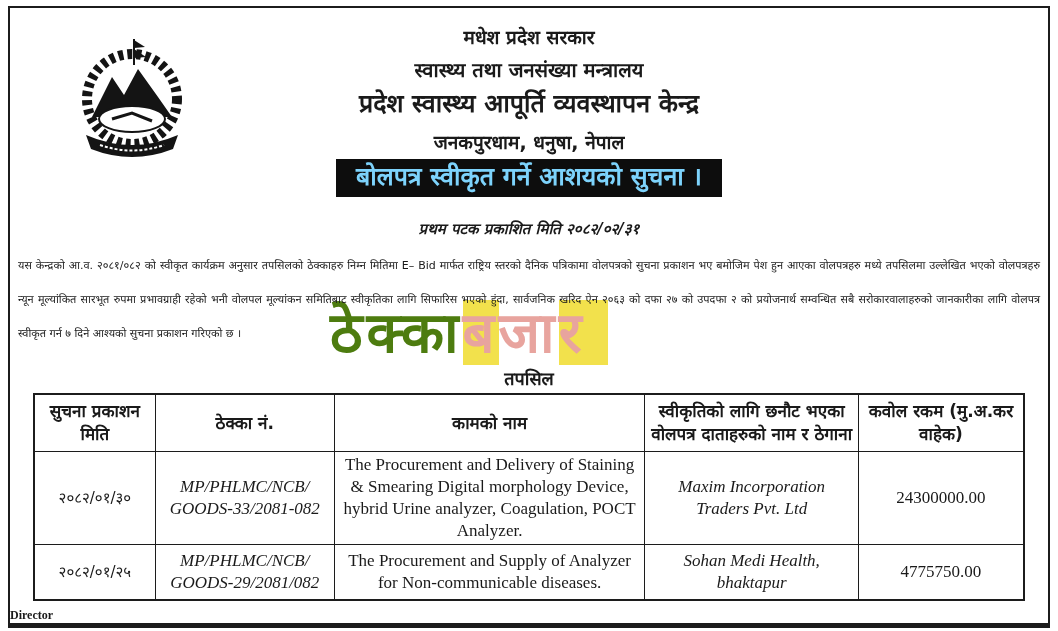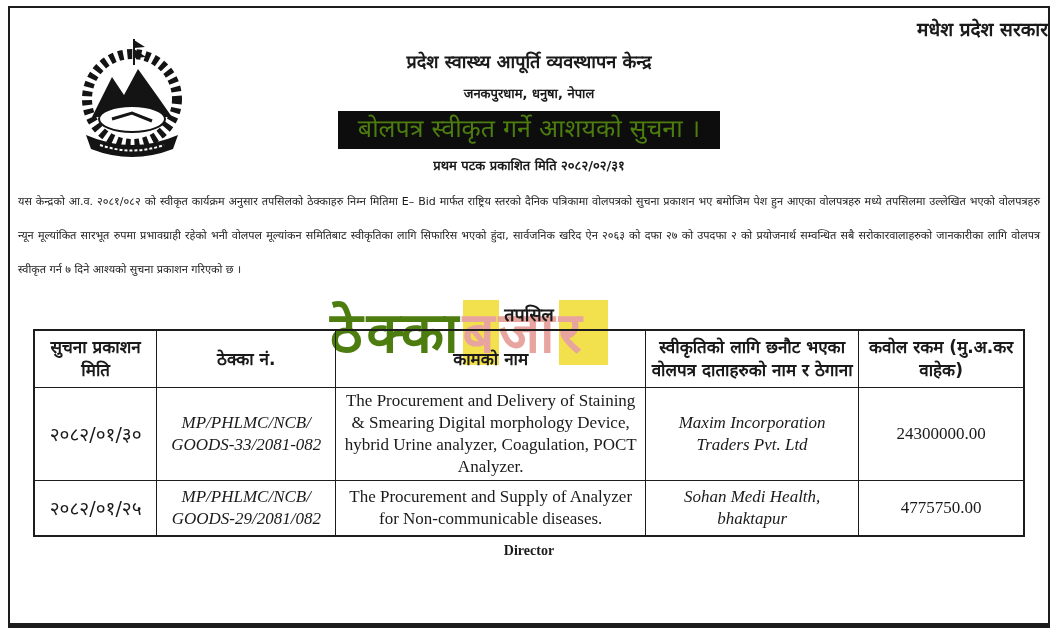--- a/index.html
+++ b/index.html
@@ -28,35 +28,35 @@
     white-space:nowrap;
     letter-spacing:4px;
     pointer-events:none;
   }
   .wm-blue{color:#4d7c0f;}
   .wm-red{color:#e8a49e;}
   .wm-hl{background:#f2e14c;}
   .wm-hl2{background:#f2e14c;padding-right:22px;}
   
   .content{position:relative;z-index:1;text-align:center;}
-  .h-gov{margin-top:8px;font-size:19px;font-weight:700;line-height:26px;text-align:right;}
+  .h-gov{margin-top:16px;font-size:19px;font-weight:700;line-height:26px;}
   .h-ministry{margin-top:7px;font-size:20px;font-weight:700;line-height:27px;}
-  .h-dept{margin-top:3px;font-size:18px;font-weight:700;line-height:34px;}
-  .h-addr{margin-top:2px;font-size:13px;font-weight:700;line-height:26px;}
+  .h-dept{margin-top:3px;font-size:25px;font-weight:700;line-height:34px;}
+  .h-addr{margin-top:8px;font-size:19px;font-weight:700;line-height:26px;}
   .banner{
     display:inline-block;
     margin-top:4px;
     background:#0d0d0d;
-    color:#4d7c0f;
+    color:#7dd3fc;
     font-size:25px;
-    font-weight:400;
+    font-weight:700;
     line-height:30px;
     padding:3px 20px 5px;
   }
-  .published{margin-top:4px;font-size:13px;font-weight:700;line-height:25px;}
+  .published{margin-top:20px;font-size:15px;font-weight:700;line-height:25px;font-style:italic;}
   .paragraph{
     margin:7px 8px 16px 8px;
     text-align:justify;
     font-size:11px;
     line-height:34px;
   }
   .tapsil{margin-top:1px;font-size:18px;font-weight:700;line-height:24px;}
   
   .emblem{position:absolute;left:62px;top:27px;z-index:1;}
   
@@ -72,35 +72,35 @@
     vertical-align:middle;
     padding:2px 4px;
     background:transparent;
   }
   .notice-table th{
     font-size:17px;
     font-weight:700;
     line-height:23px;
     height:52px;
   }
-  .td-dev{font-size:19px;line-height:20px;}
+  .td-dev{font-size:15px;line-height:20px;}
   .td-serif{
     font-family:"Liberation Serif","DejaVu Serif",serif;
     font-size:17px;
     line-height:22px;
   }
   .pre{white-space:pre-line;font-style:italic;}
   .row-1 td{height:84px;}
   .row-2 td{height:52px;}
   .row-3 td{height:50px;}
   .director{
-    margin:3px 12px 0 12px;
-    text-align:center;
+    margin:3px 12px 0 0;
+    text-align:left;
     font-family:"Liberation Serif","DejaVu Serif",serif;
-    font-size:14px;
+    font-size:12px;
     font-weight:700;
     line-height:22px;
   }
 </style>
 </head>
 <body>
 
 <div class="page">
   <div class="frame">
 
@@ -117,20 +117,21 @@
         <polygon points="20,82 40,42 52,60 66,34 86,62 100,82" fill="#141414"></polygon>
         <ellipse cx="60" cy="84" rx="33" ry="13" fill="#ffffff" stroke="#141414" stroke-width="2"></ellipse>
         <path d="M40 84 L60 78 L80 86" stroke="#141414" stroke-width="3" fill="none"></path>
         <path d="M14 100 Q60 120 106 100 L101 114 Q60 130 19 114 Z" fill="#141414"></path>
         <path d="M28 110 Q60 121 92 110" stroke="#ffffff" stroke-width="2" fill="none" stroke-dasharray="3 2"></path>
       </svg>
     </div>
 
     <div class="content">
       <div class="h-gov">मधेश प्रदेश सरकार</div>
+      <div class="h-ministry">स्वास्थ्य तथा जनसंख्या मन्त्रालय</div>
       <div class="h-dept">प्रदेश स्वास्थ्य आपूर्ति व्यवस्थापन केन्द्र</div>
       <div class="h-addr">जनकपुरधाम, धनुषा, नेपाल</div>
       <div>
         <div class="banner">बोलपत्र स्वीकृत गर्ने आशयको सुचना ।</div>
       </div>
       <div class="published">प्रथम पटक प्रकाशित मिति २०८२/०२/३१</div>
 
       <div class="paragraph">यस केन्द्रको आ.व. २०८१/०८२ को स्वीकृत कार्यक्रम अनुसार तपसिलको ठेक्काहरु निम्न मितिमा E– Bid मार्फत राष्ट्रिय स्तरको दैनिक पत्रिकामा वोलपत्रको सुचना प्रकाशन भए बमोजिम पेश हुन आएका वोलपत्रहरु मध्ये तपसिलमा उल्लेखित भएको वोलपत्रहरु न्यून मूल्यांकित सारभूत रुपमा प्रभावग्राही रहेको भनी वोलपल मूल्यांकन समितिबाट स्वीकृतिका लागि सिफारिस भएको हुंदा, सार्वजनिक खरिद ऐन २०६३ को दफा २७ को उपदफा २ को प्रयोजनार्थ सम्वन्धित सबै सरोकारवालाहरुको जानकारीका लागि वोलपत्र स्वीकृत गर्न ७ दिने आश्यको सुचना प्रकाशन गरिएको छ ।</div>
 
       <div class="tapsil">तपसिल</div>

